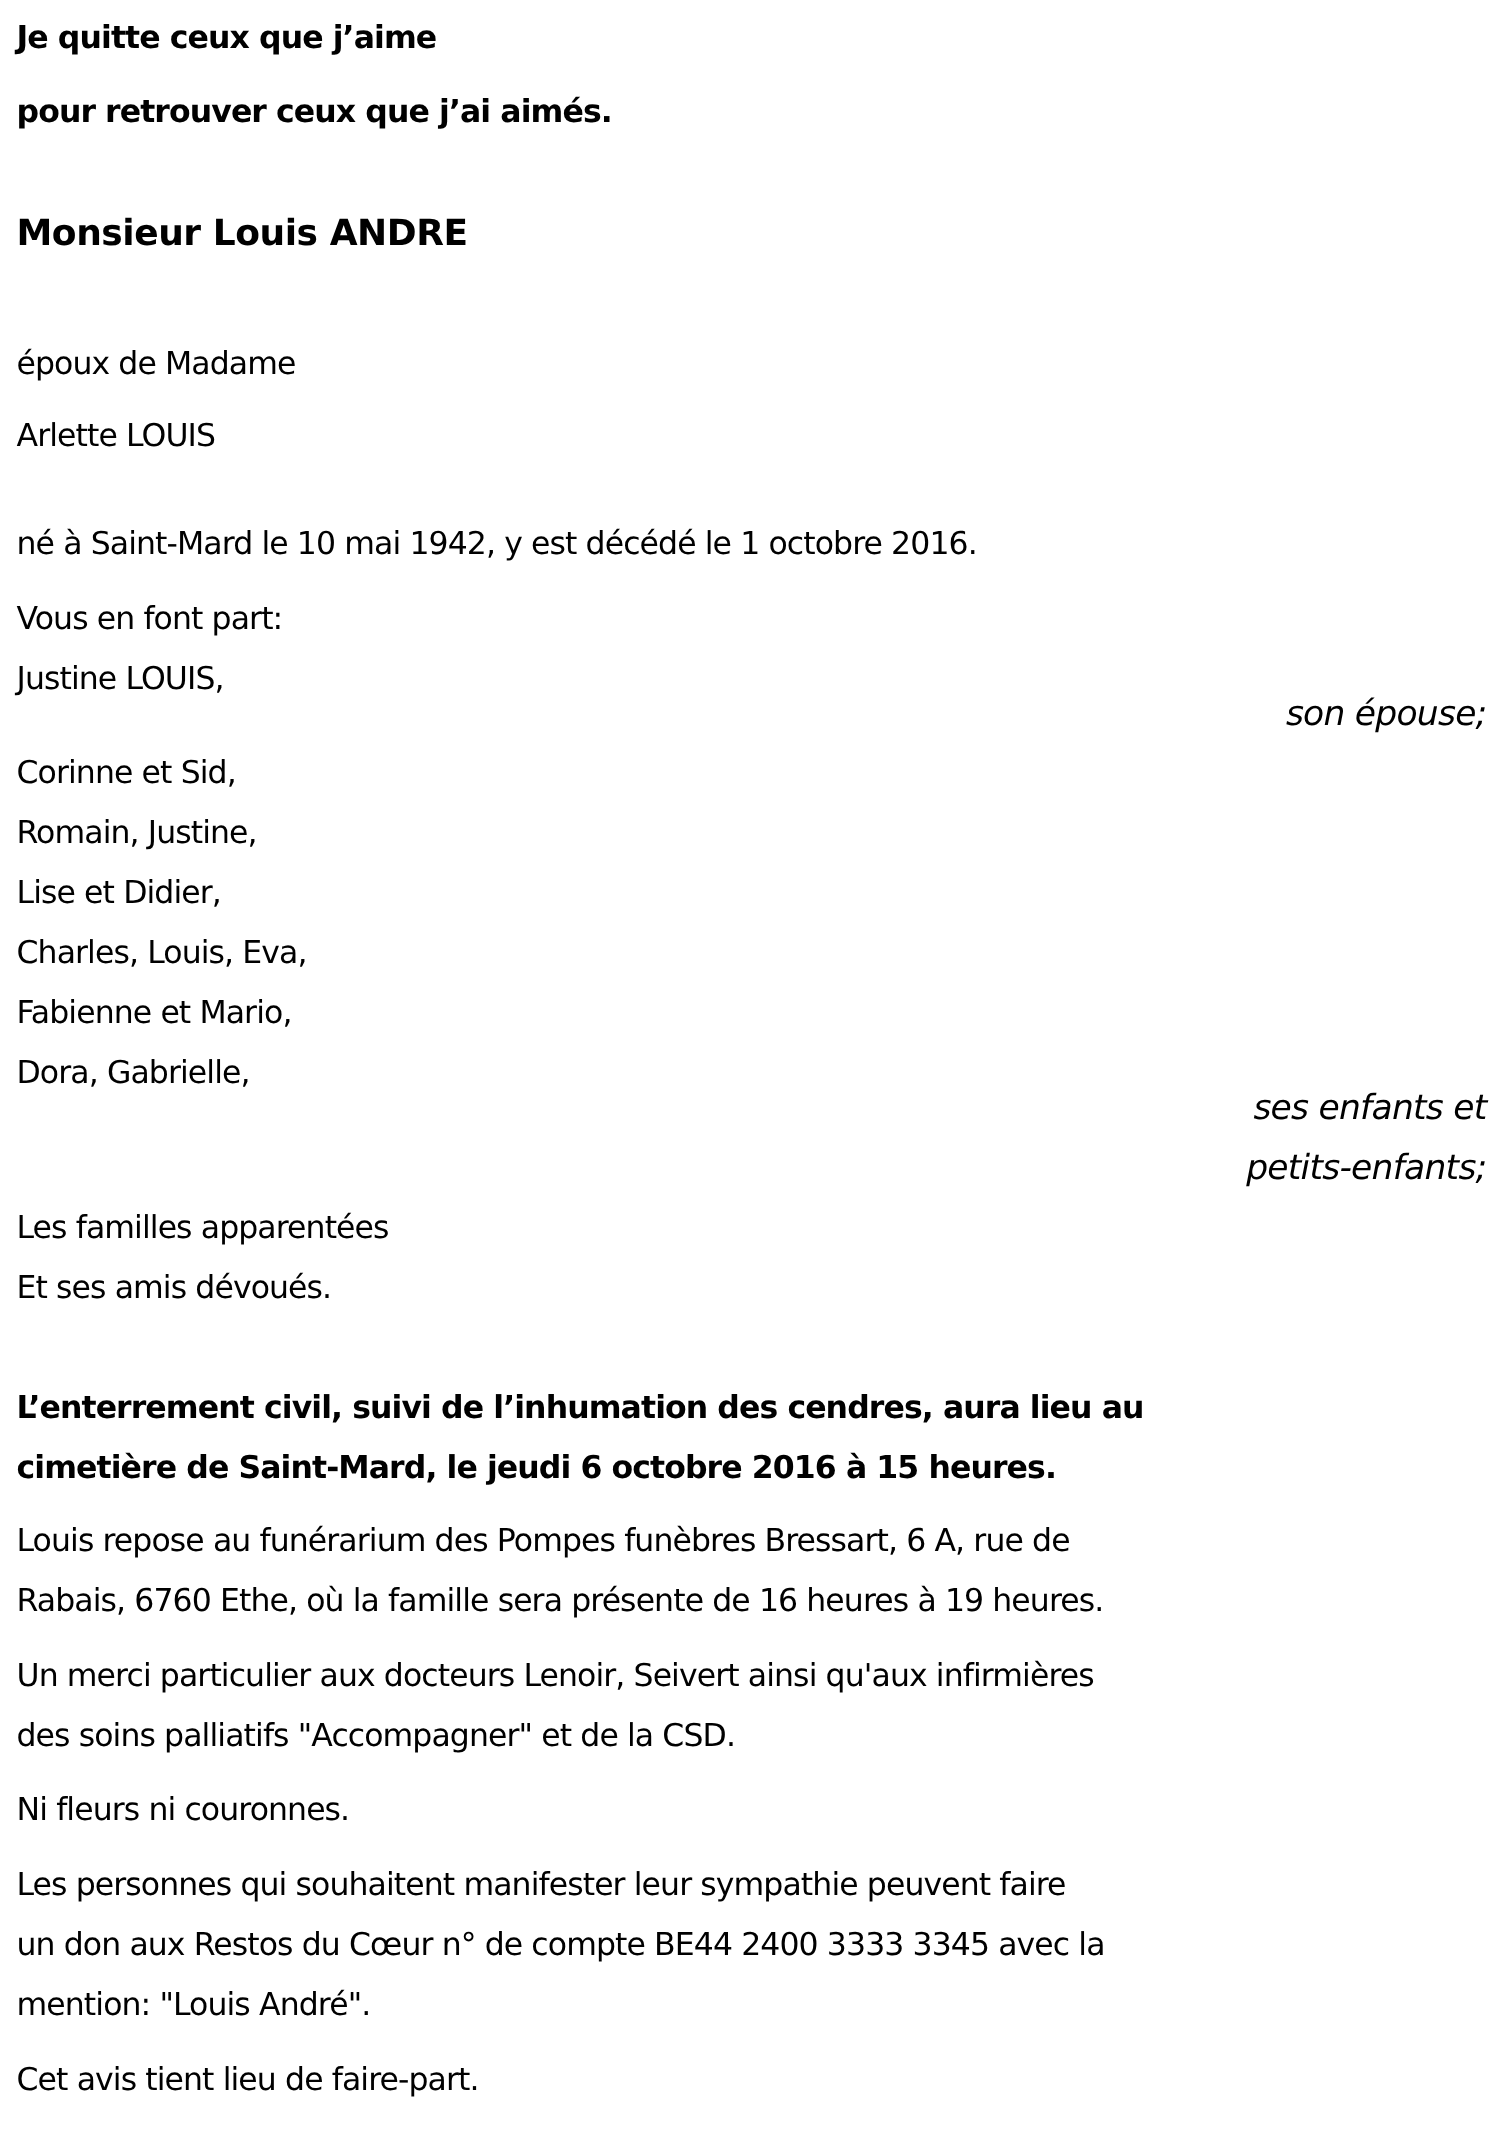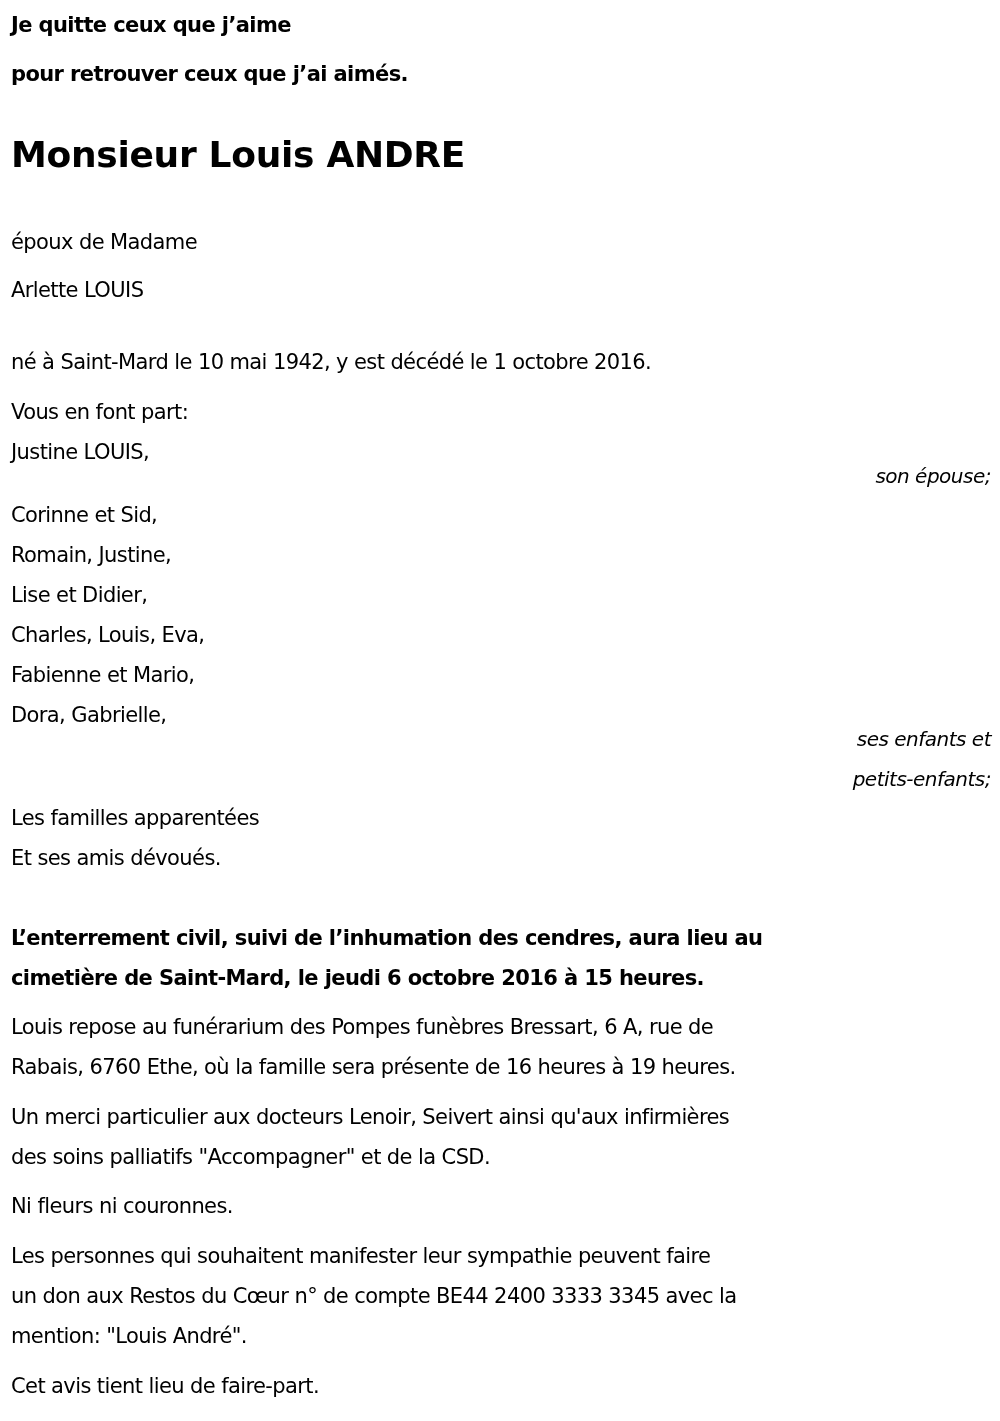--- a/index.html
+++ b/index.html
@@ -8,22 +8,22 @@
     height: 1421px;
     position: relative;
     overflow: hidden;
     color: #000000;
     font-family: "DejaVu Sans", sans-serif;
   }
   .doc { position: absolute; left: 11px; top: 0; width: 980px; }
   .line { position: absolute; left: 0; white-space: nowrap; font-size: 21px; line-height: 30px; }
   .condensed { letter-spacing: -0.6px; }
   .bold { font-weight: bold; }
-  .title { font-size: 36px; font-weight: bold; line-height: 42px; letter-spacing: -0.3px; }
-  .right { left: auto; right: 0; font-style: italic; font-size: 20px; letter-spacing: -0.5px; }
+  .title { font-size: 24px; font-weight: bold; line-height: 42px; letter-spacing: -0.3px; }
+  .right { left: auto; right: 0; font-style: italic; font-size: 23px; letter-spacing: -0.5px; }
 </style>
 </head>
 <body>
 
 <div class="doc">
 
   <div class="line bold condensed" style="top:10px;">Je quitte ceux que j’aime</div>
   <div class="line bold condensed" style="top:59px;">pour retrouver ceux que j’ai aimés.</div>
 
   <div class="line title" style="top:134px;">Monsieur Louis ANDRE</div>

